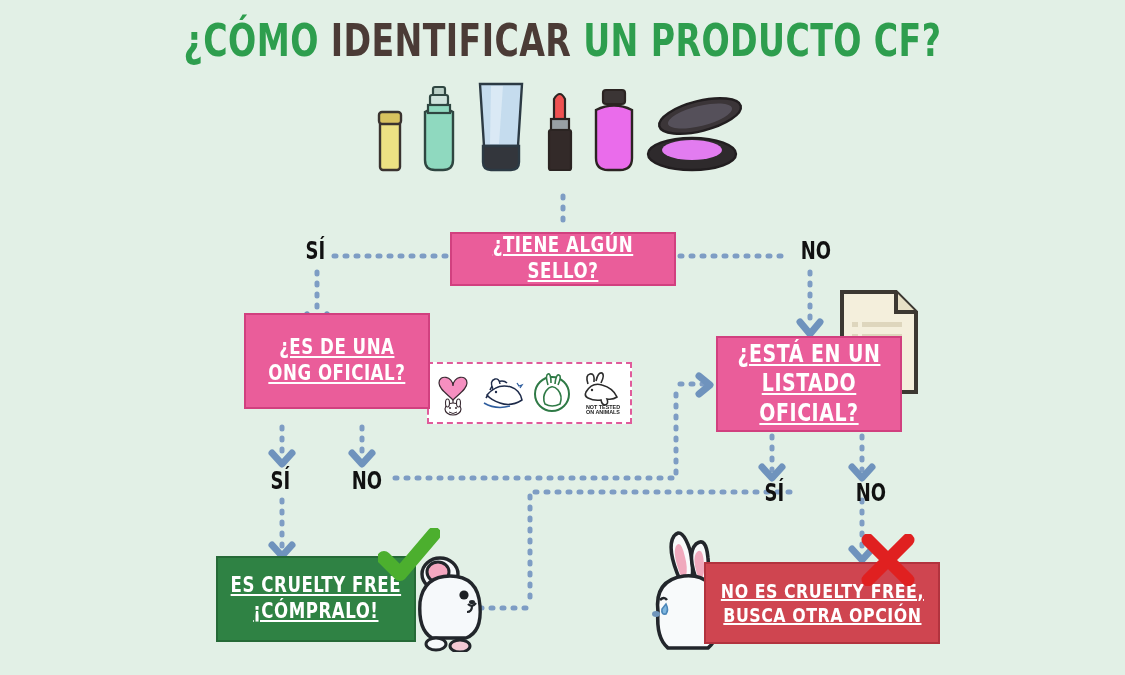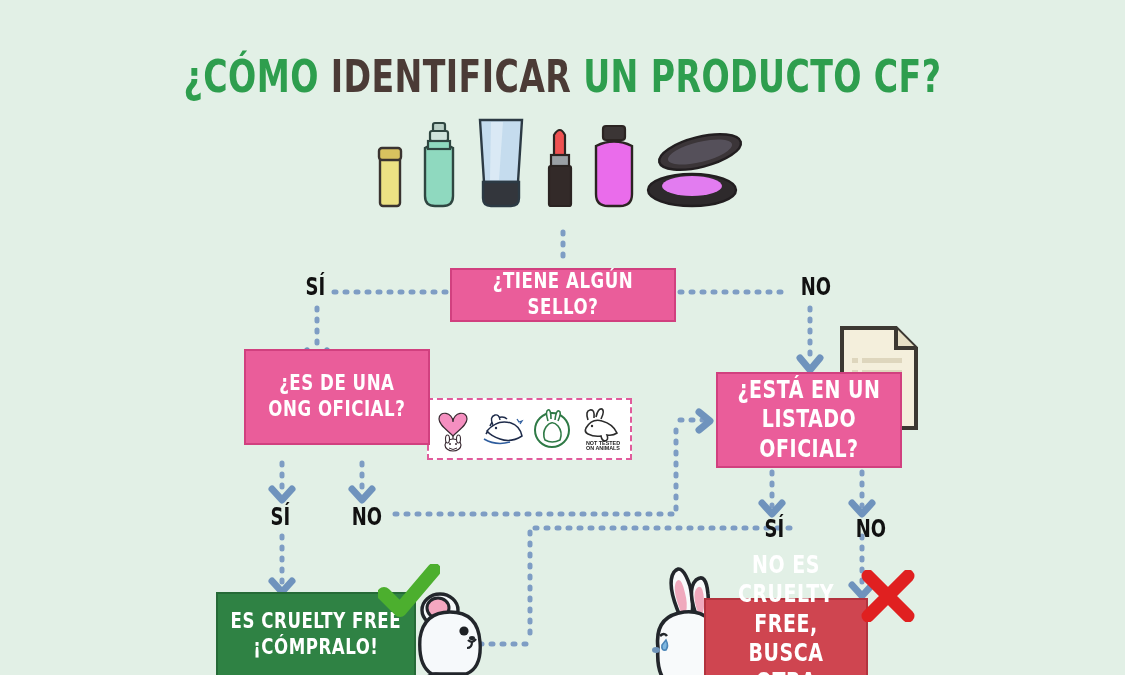--- a/index.html
+++ b/index.html
@@ -3,21 +3,21 @@
 <meta charset="utf-8">
 <style>
   * { box-sizing: border-box; margin:0; padding:0; }
   html,body { width:1125px; height:675px; }
   body {
     background:#e2f0e6;
     font-family:"Liberation Sans", sans-serif;
     position:relative;
     overflow:hidden;
   }
-  #stage { position:absolute; inset:0;margin-top:36px; }
+  #stage { position:absolute; inset:0; }
 
   
   .title {
     position:absolute; top:14px; left:0; width:1125px;
     text-align:center;
     font-family:"DejaVu Sans Condensed","Liberation Sans Narrow","Liberation Sans",sans-serif;
     font-weight:bold;
     font-size:45px;
     letter-spacing:0.5px;
     transform:scaleX(0.82);
@@ -31,31 +31,32 @@
   .box {
     position:absolute;
     display:flex; align-items:center; justify-content:center;
     text-align:center;
     color:#ffffff;
     font-family:"DejaVu Sans Condensed","Liberation Sans Narrow","Liberation Sans",sans-serif;
     font-weight:bold;
     letter-spacing:0.6px;
     line-height:1.22;
     z-index:6;
+    text-decoration:underline;
   }
   .box span { transform:scaleX(0.88); display:block; }
   .pink { background:#ea5d9a; border:2px solid #d1407f; }
   .green{ background:#2f8244; border:2px solid #256a37; }
   .red  { background:#cf4550; border:2px solid #b2333e; }
 
   #box-sello   { left:450px; top:232px; width:226px; height:54px; font-size:21px; }
   #box-ong     { left:244px; top:313px; width:186px; height:96px; font-size:21px; }
   #box-listado { left:716px; top:336px; width:186px; height:96px; font-size:24px; }
   #box-si-res  { left:216px; top:556px; width:200px; height:86px; font-size:21px; }
-  #box-no-res  { left:704px; top:562px; width:164px; height:82px; font-size:24px; }
+  #box-no-res  { left:704px; top:562px; width:236px; height:82px; font-size:20px; }
 
   
   .branch-label {
     position:absolute;
     color:#111111;
     font-family:"DejaVu Sans Condensed","Liberation Sans Narrow","Liberation Sans",sans-serif;
     font-weight:bold;
     font-size:25px;
     transform:scaleX(0.8);
     z-index:7;

